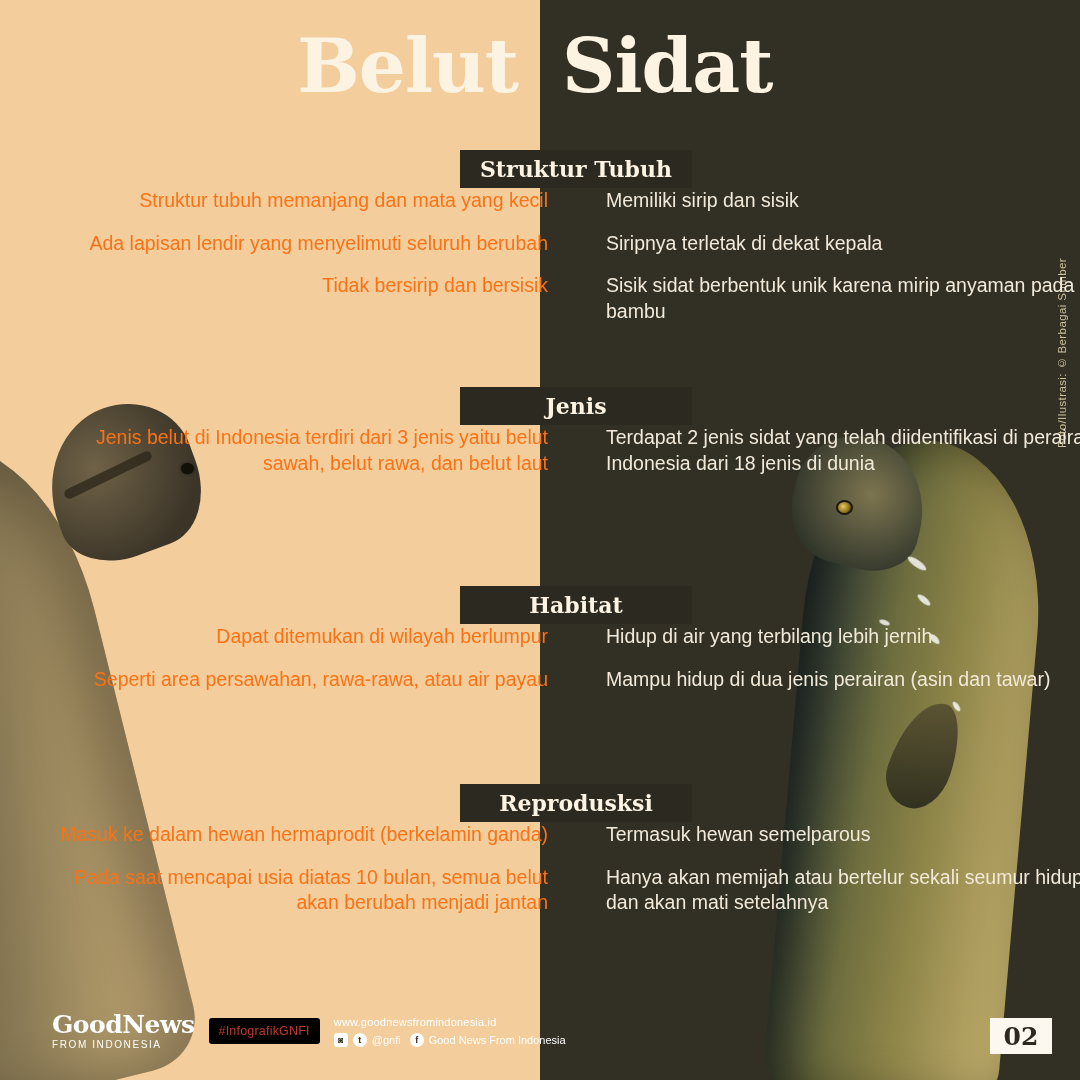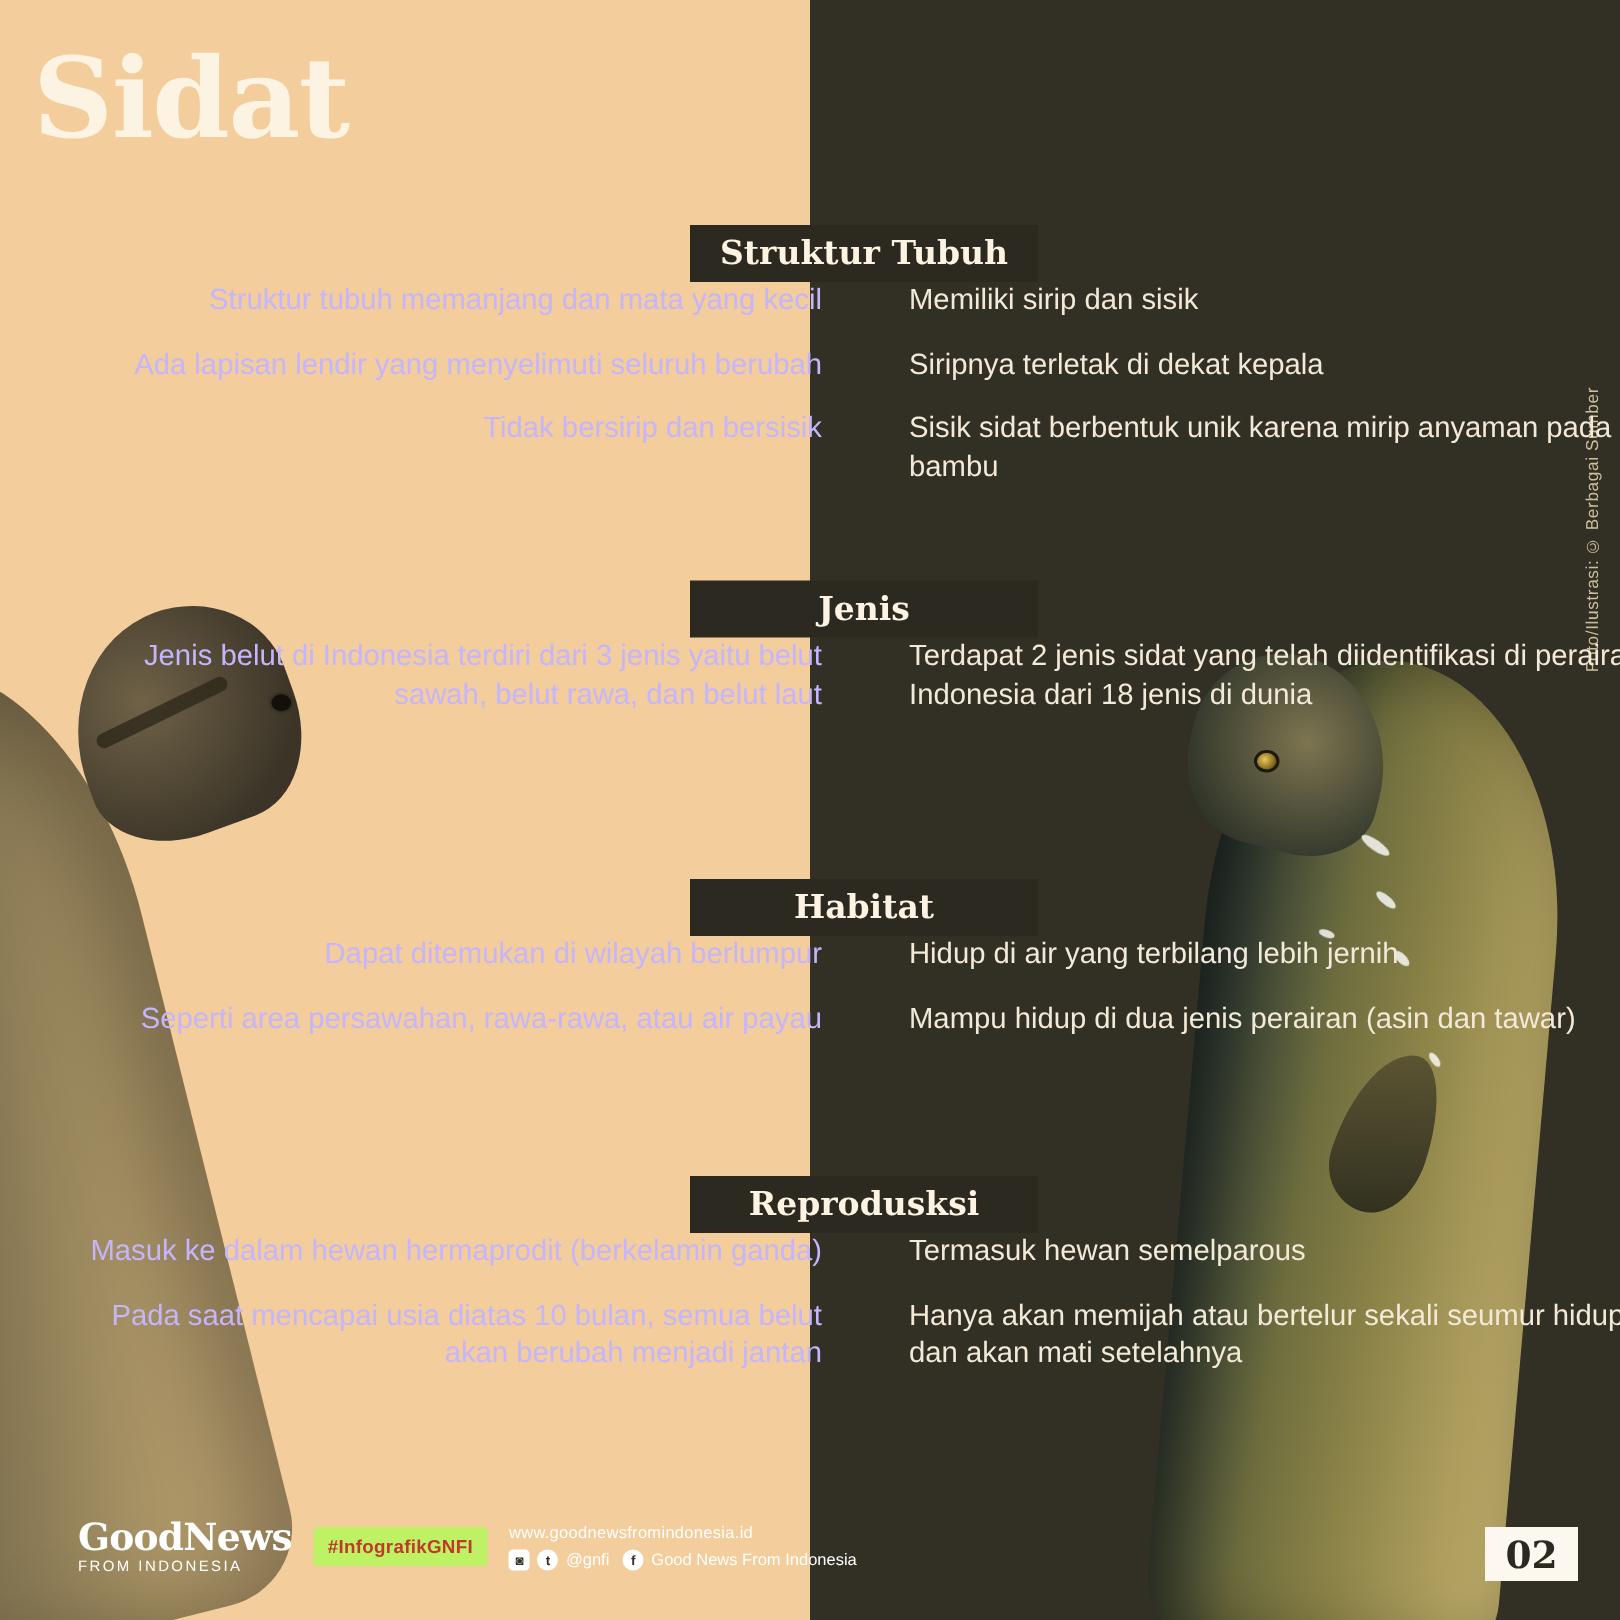--- a/index.html
+++ b/index.html
@@ -178,21 +178,21 @@
     width: 540px;
     padding-left: 30px;
     text-align: left;
   }
   .item {
     font-family: "Liberation Sans", sans-serif;
     font-size: 19.5px;
     line-height: 1.32;
     margin-bottom: 17px;
   }
-  .col-left .item { color: #c4b5fd; }
+  .col-left .item { color: #f97316; }
   .col-right .item { color: #f2e9d8; }
 
   
   .credit {
     position: absolute;
     right: 12px; top: 258px;
     font-size: 11.5px;
     letter-spacing: .4px;
     color: #cdbf9c;
     writing-mode: vertical-rl;
@@ -221,24 +221,24 @@
     display: block;
   }
   .logo .l2 {
     font-family: "Liberation Sans", sans-serif;
     font-size: 10px;
     letter-spacing: 1.6px;
     display: block;
     margin-top: 3px;
   }
   .hashtag {
-    background: #bef264;
+    background: #000000;
     color: #c0392b;
     font-size: 12.5px;
-    font-weight: bold;
+    font-weight: normal;
     padding: 6px 10px;
     border-radius: 3px;
     font-family: "Liberation Sans", sans-serif;
     letter-spacing: .2px;
   }
   .social {
     color: #ffffff;
     font-size: 11px;
     font-family: "Liberation Sans", sans-serif;
     line-height: 1.5;
@@ -287,20 +287,21 @@
   <div class="eel-right-head"></div>
   <div class="eel-right-fin"></div>
   <div class="eel-right-eye"></div>
   <div class="eel-right-stripe s1"></div>
   <div class="eel-right-stripe s2"></div>
   <div class="eel-right-stripe s3"></div>
   <div class="eel-right-stripe s4"></div>
   <div class="eel-right-stripe s5"></div>
 
   <div class="title-wrap">
+    <div class="title-left">Belut</div>
     <div class="title-right">Sidat</div>
   </div>
 
   <div class="credit">Foto/Ilustrasi: © Berbagai Sumber</div>
 
   <div class="section" style="top:150px;">
     <div class="band">
       <div class="band-bg"></div>
       <div class="band-label">Struktur Tubuh</div>
     </div>

